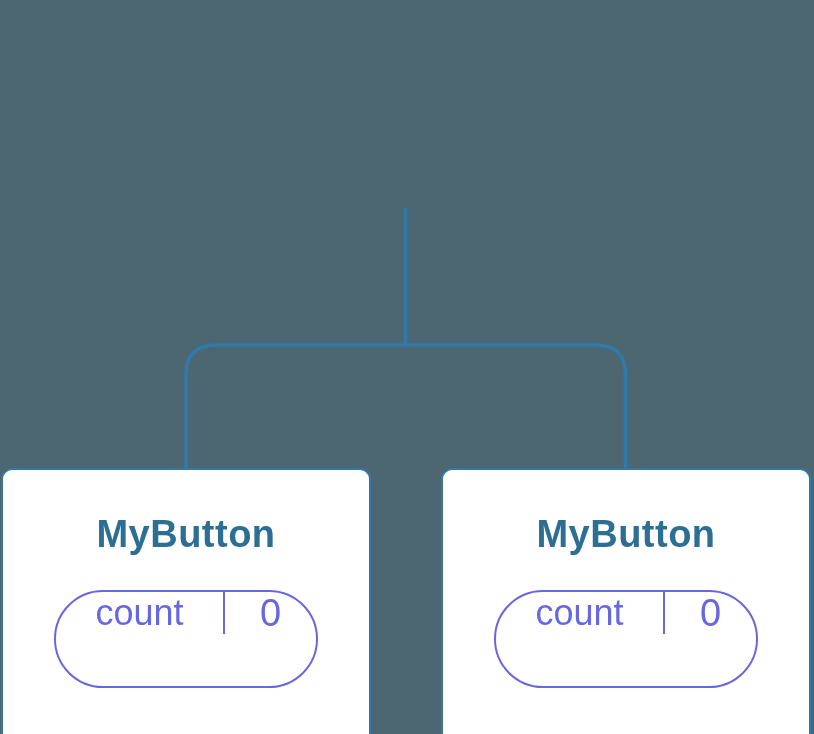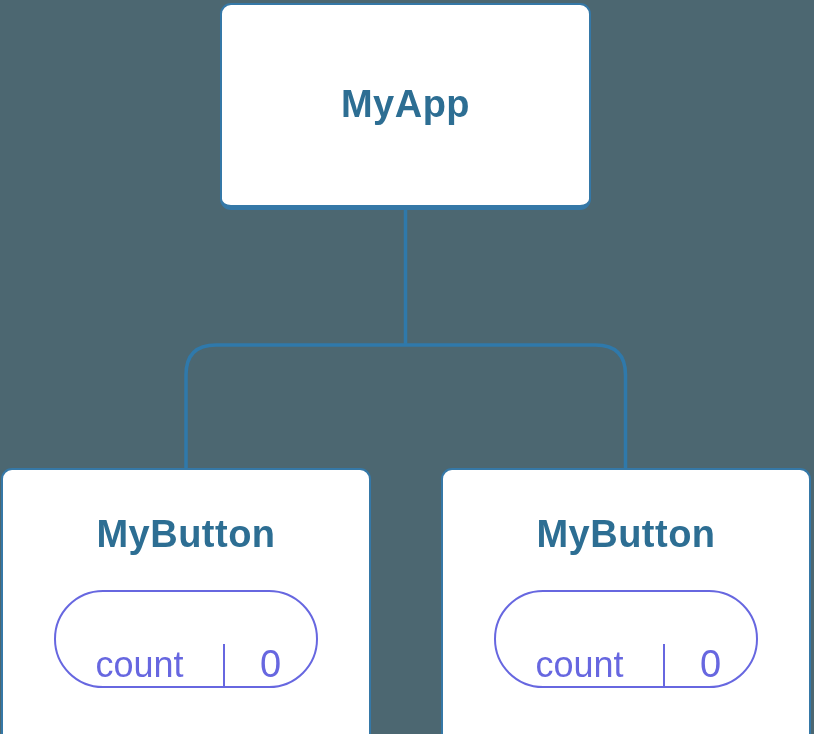--- a/index.html
+++ b/index.html
@@ -67,21 +67,21 @@
   }
 
   .state-pill{
     margin-top:32px;
     width:264px;
     height:98px;
     border:2.5px solid var(--pill-accent);
     border-radius:60px;
     background:var(--node-bg);
     display:flex;
-    align-items:flex-end;
+    align-items:flex-start;
     overflow:hidden;
     color:var(--pill-accent);
     font-size:36px;
   }
   .pill-name{
     flex:0 0 169px;
     display:flex;
     align-items:center;
     justify-content:center;
     border-right:2.5px solid var(--pill-accent);
@@ -97,23 +97,20 @@
 </head>
 <body>
 
 <div class="canvas">
 
   <svg class="connectors" viewBox="0 0 814 734" xmlns="http://www.w3.org/2000/svg">
     <path d="M405.5 208 L405.5 345"></path>
     <path d="M186 469 L186 375 Q186 345 216 345 L595.5 345 Q625.5 345 625.5 375 L625.5 469"></path>
   </svg>
 
-  <div class="node node-root">
-    <div class="node-title">MyApp</div>
-  </div>
 
   <div class="node node-child node-child-left">
     <div class="node-title">MyButton</div>
     <div class="state-pill">
       <span class="pill-name">count</span>
       <span class="pill-value">0</span>
     </div>
   </div>
 
   <div class="node node-child node-child-right">

